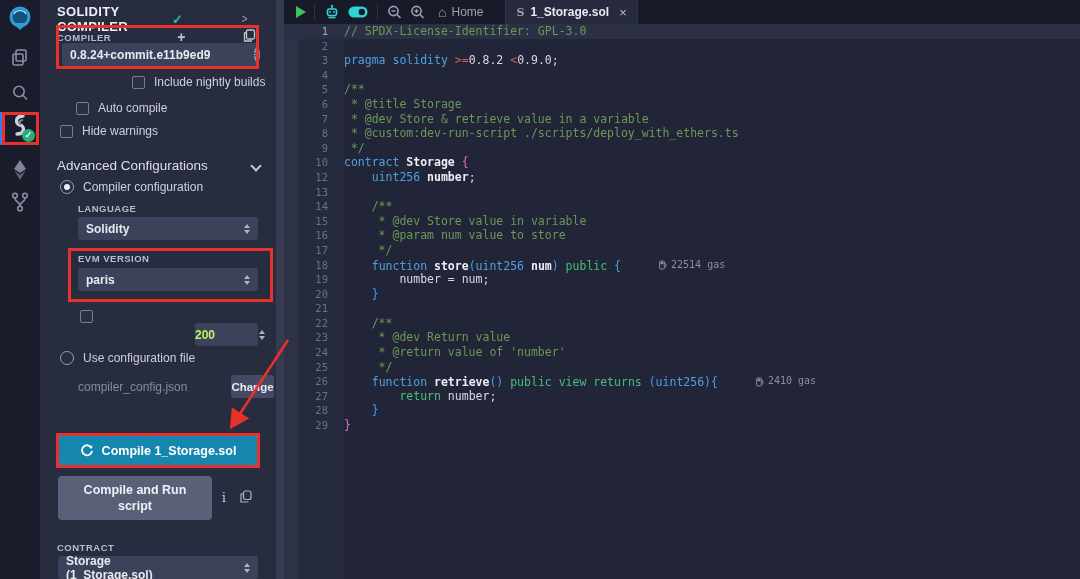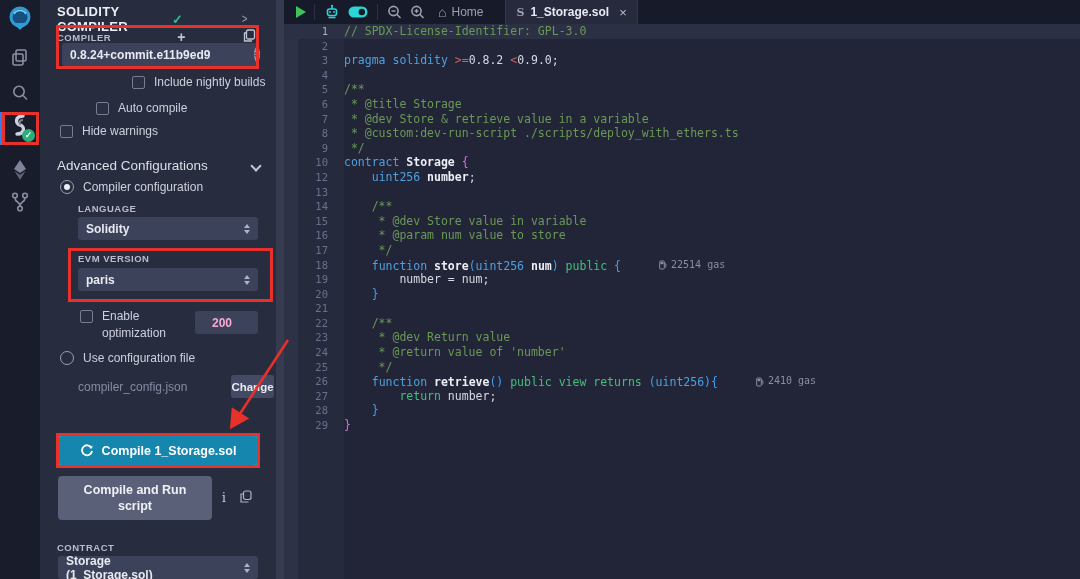--- a/index.html
+++ b/index.html
@@ -36,22 +36,22 @@
   .circle-step .up { border-bottom:3.5px solid #3c4259; }
   .circle-step .dn { border-top:3.5px solid #3c4259; }
   .chevron-down { width:8px; height:8px; border-right:2px solid #c2c5d4; border-bottom:2px solid #c2c5d4;
     transform:rotate(45deg); }
   .btn-primary { background:#1586ad; border:1px solid #2aa3cc; border-radius:4px; color:#fff;
     font-size:12.5px; font-weight:600; display:flex; align-items:center; justify-content:center; gap:8px; cursor:pointer; }
   .btn-secondary { background:#596078; border-radius:4px; color:#f0f1f6; font-size:12.5px; font-weight:600;
     display:flex; align-items:center; justify-content:center; text-align:center; line-height:1.3; padding:4px 10px; }
   .btn-small { background:#444a63; border-radius:3px; color:#e8eaf2; font-size:11.5px; font-weight:600;
     display:flex; align-items:center; justify-content:center; }
-  .num-input { background:#3c4259; border-radius:3px; color:#f9a8d4; font-size:12px; font-weight:600;
-    display:flex; align-items:center; padding:0 17px; height:23px; }
+  .num-input { background:#3c4259; border-radius:3px; color:#bef264; font-size:12px; font-weight:600;
+    display:flex; align-items:center; padding:0 0; height:23px;margin-top:12px; }
   .plus-icon { color:#c2c5d4; font-size:14px; font-weight:600; line-height:10px; }
 
   
   .top-bar { position:absolute; left:284px; top:0; width:796px; height:24px; background:#171a28;
     display:flex; align-items:center; color:#9aa0b2; }
   .tb-div { width:1px; height:16px; background:#2c3044; margin:0 8px; }
   .play-tri { width:0; height:0; border-top:6px solid transparent; border-bottom:6px solid transparent;
     border-left:10px solid #3fc15c; margin-left:12px; }
   .home-label { font-size:12px; color:#9aa0b2; margin-left:5px; }
   .home-glyph { font-size:14px; color:#9aa0b2; }
@@ -161,21 +161,21 @@
           <i class="up"></i>
           <i class="dn"></i>
         </span>
     </div>
 
     <div class="sp-row" style="left:92px; top:75px; gap:9px;">
       <span class="cb"></span>
       <span style="font-size:12px;">Include nightly builds</span>
     </div>
 
-    <div class="sp-row" style="left:28px; top:101px; gap:9px;padding-left:28px;">
+    <div class="sp-row" style="left:8px; top:101px; gap:9px;padding-left:28px;">
       <span class="cb"></span>
       <span style="font-size:12px;">Auto compile</span>
     </div>
 
     <div class="sp-row" style="left:20px; top:124px; gap:9px;">
       <span class="cb"></span>
       <span style="font-size:12px;">Hide warnings</span>
     </div>
 
     <div class="sp-row" style="left:17px; top:158px; right:18px;">
@@ -205,21 +205,20 @@
     <div class="sp-row dd" style="left:38px; top:268px; width:180px;">
       <span>paris</span>
       <span class="caret">
           <i class="up"></i>
           <i class="dn"></i>
         </span>
     </div>
 
     <div class="sp-row" style="left:40px; top:308px; gap:9px; align-items:flex-start;">
       <span class="cb" style="margin-top:2px;"></span>
-      <span style="font-size:12px; width:88px; line-height:1.4;">Enable optimization</span>
     </div>
     <div class="sp-row num-input" style="left:155px; top:311px; width:63px;">
       <span>200</span>
       <span class="caret">
           <i class="up"></i>
           <i class="dn"></i>
         </span>
     </div>
 
     <div class="sp-row" style="left:20px; top:351px; gap:9px;">

